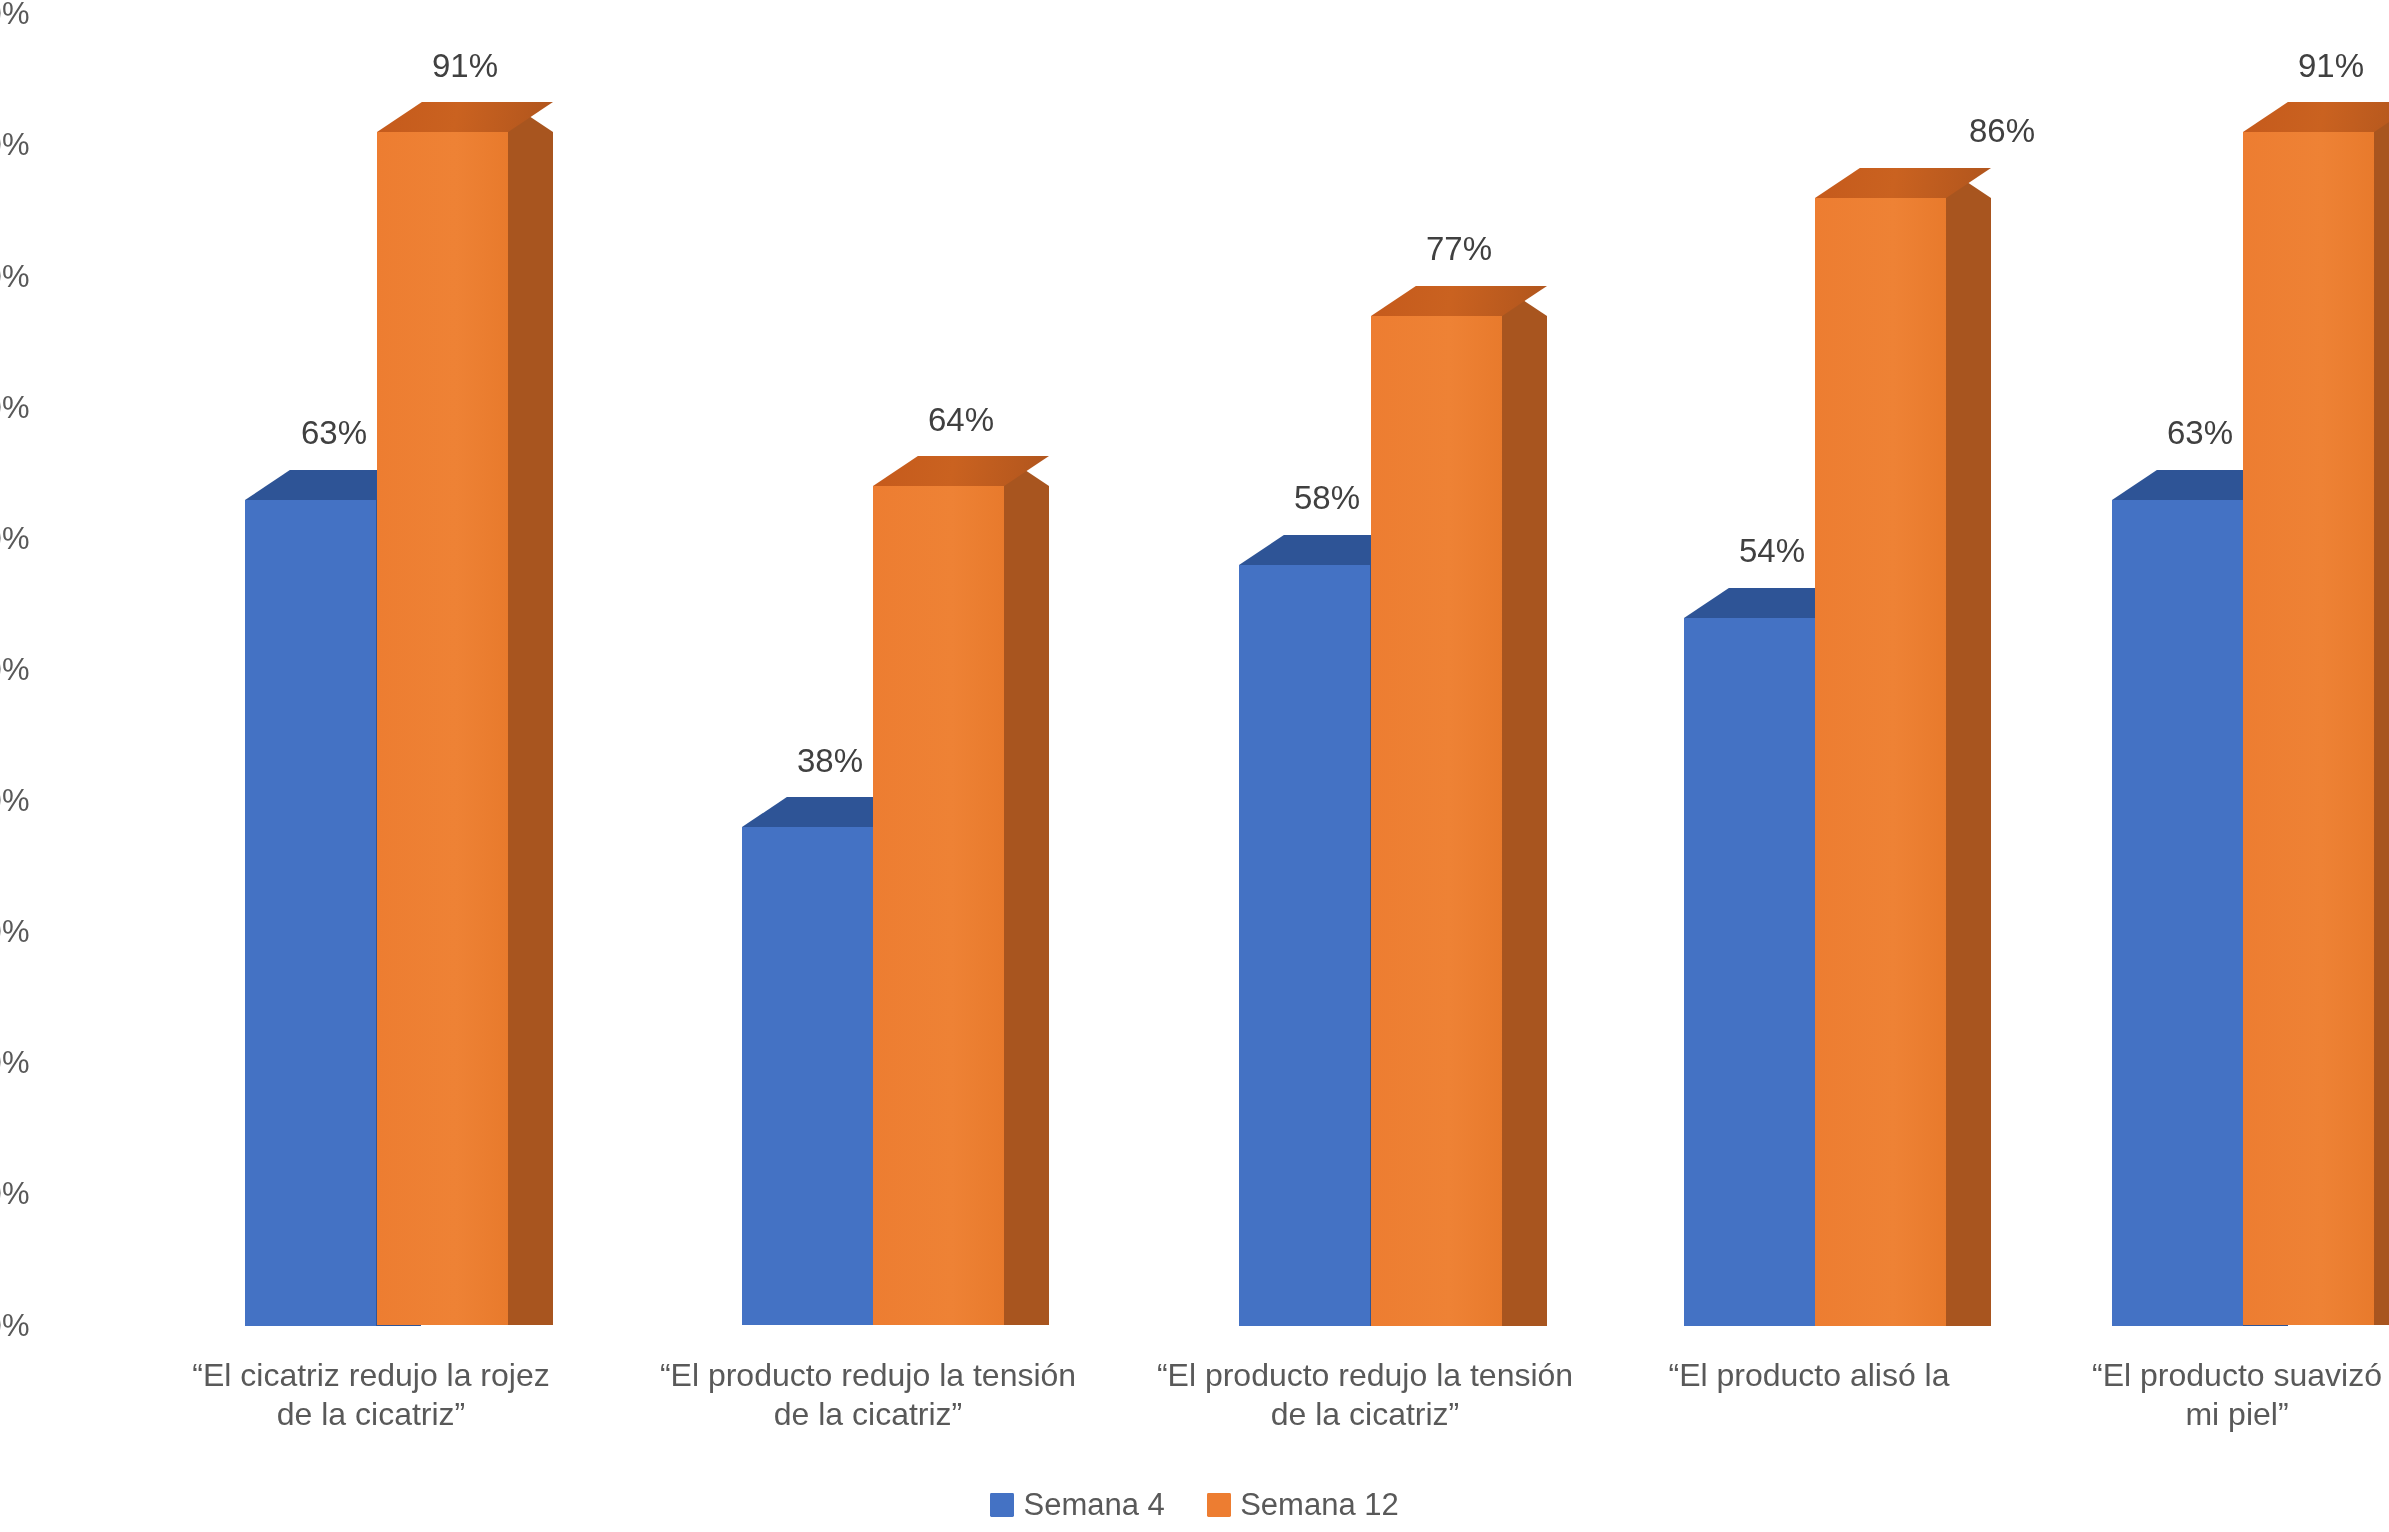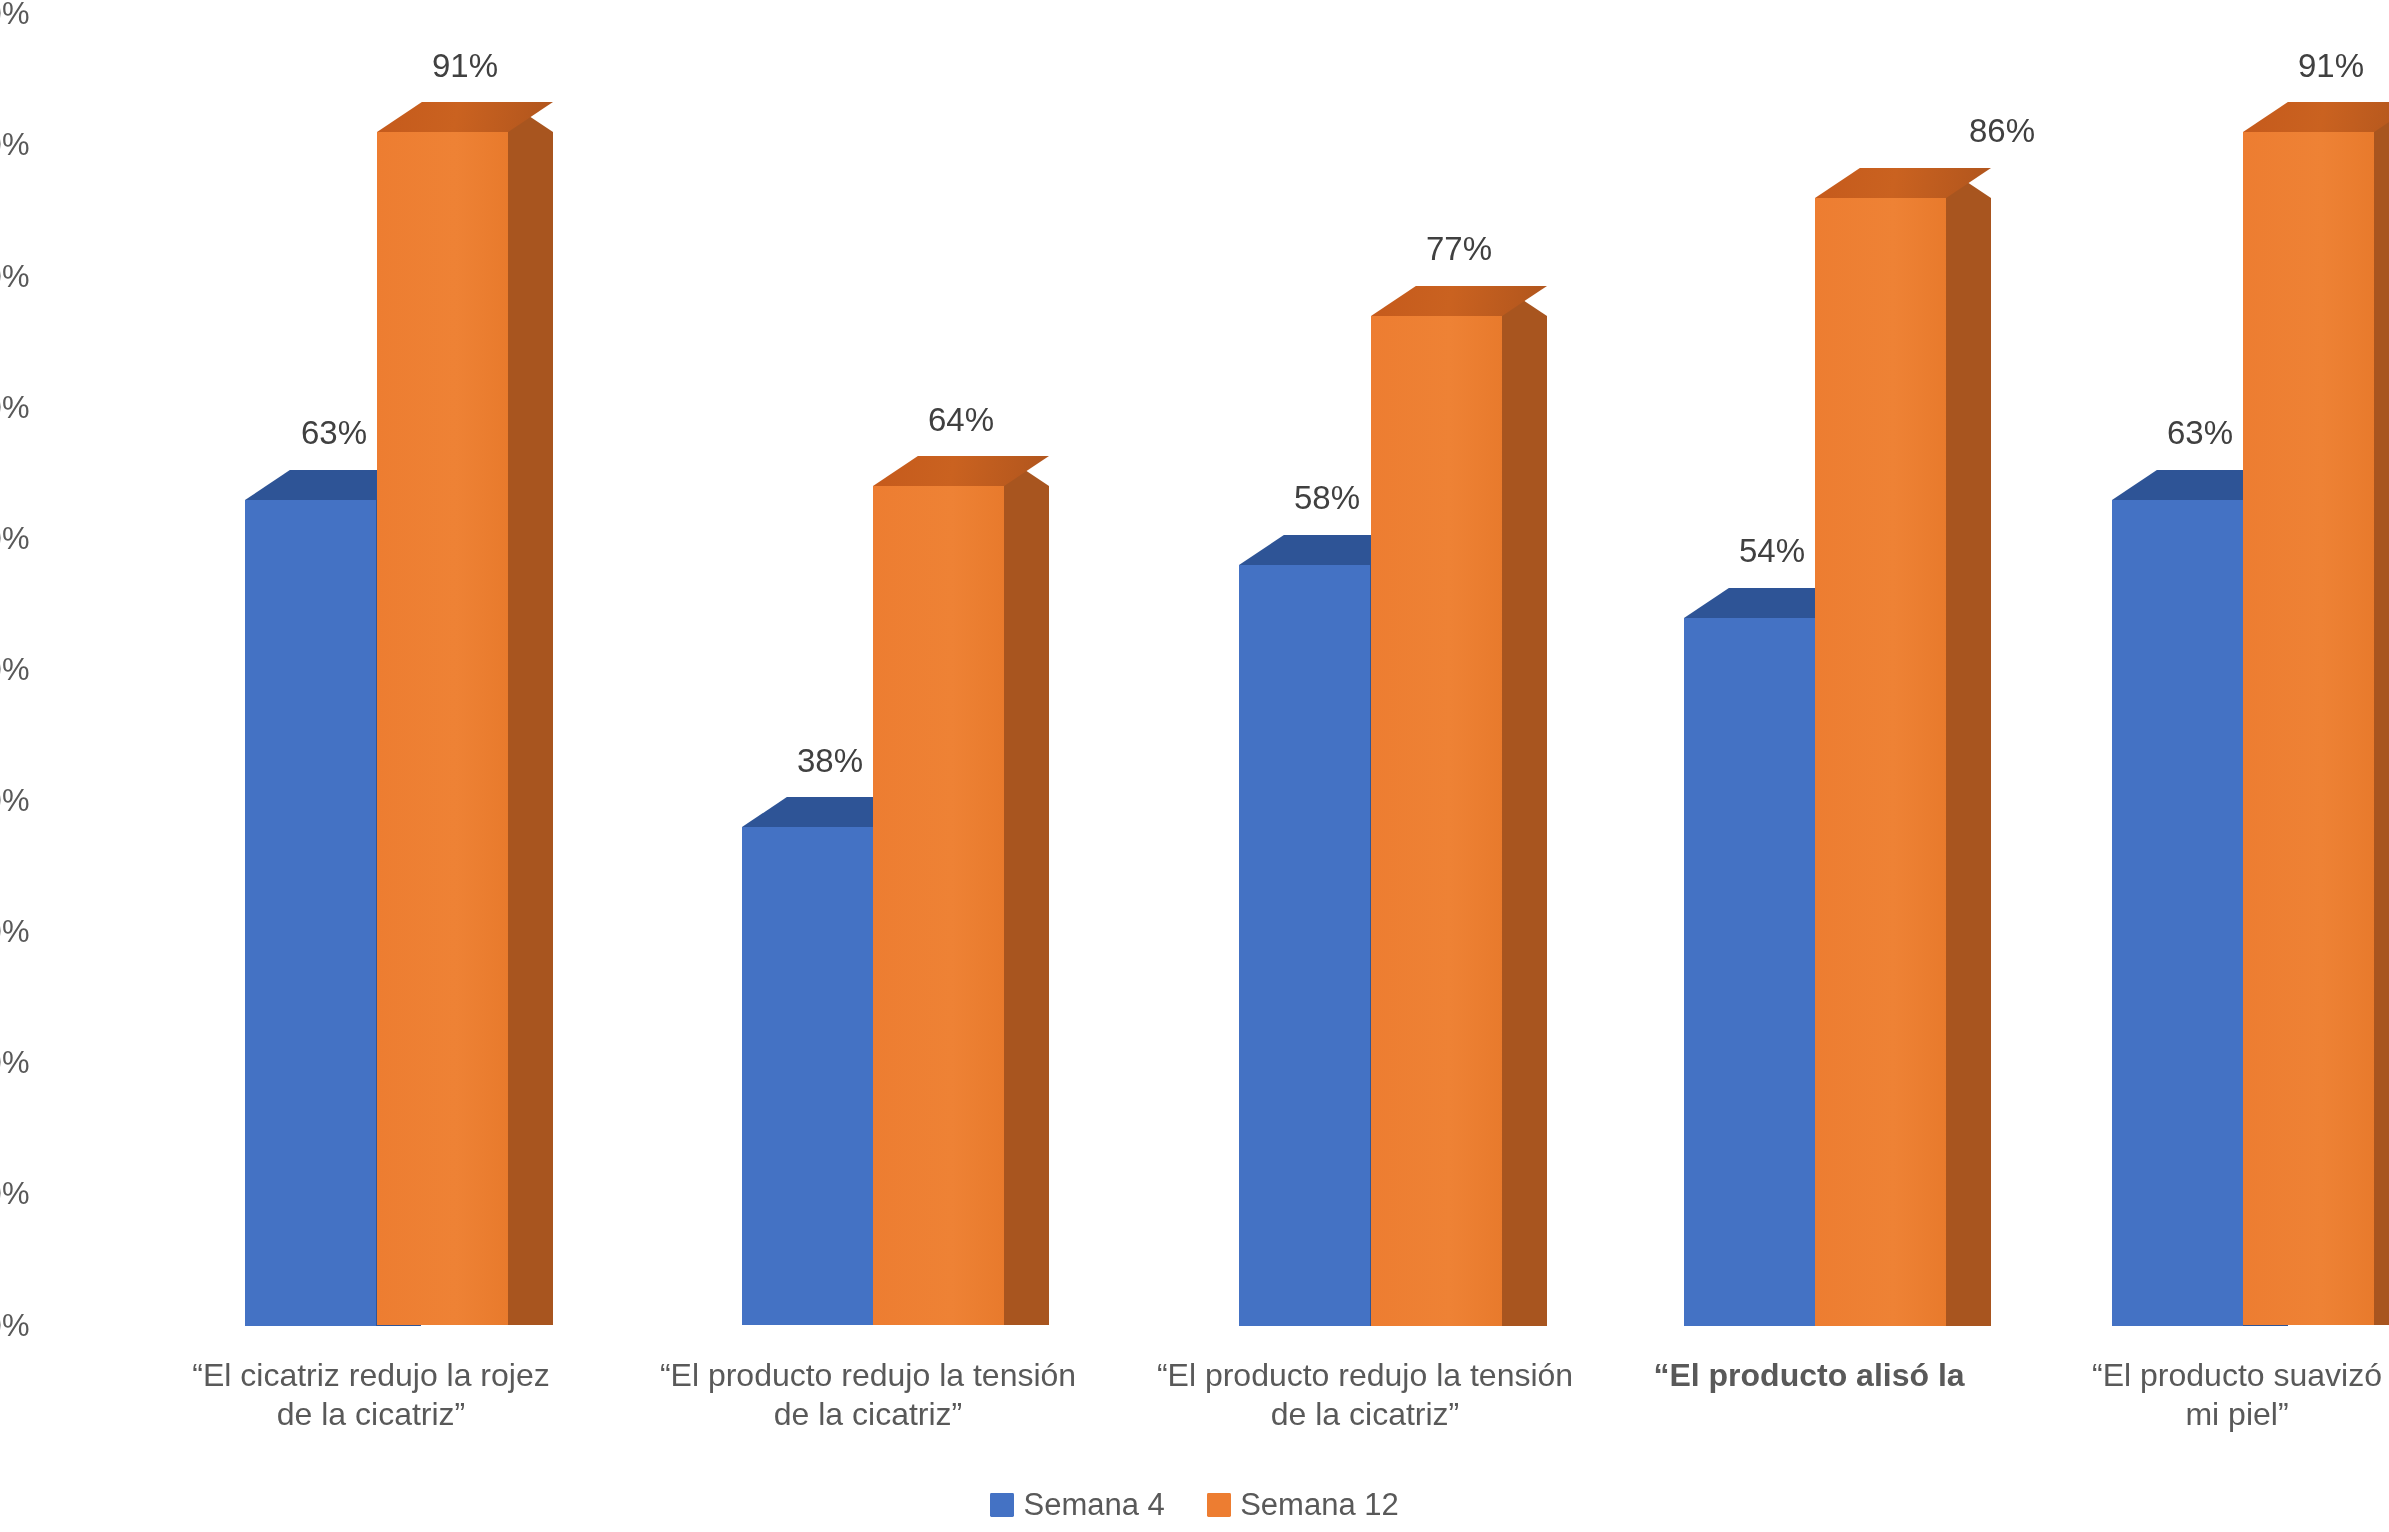--- a/index.html
+++ b/index.html
@@ -125,21 +125,21 @@
         <div>de la cicatriz”</div>
       </div>
       <div class="cat-label" style="left: 868px; top: 1356px; width: 499px;">
         <div>“El producto redujo la tensión</div>
         <div>de la cicatriz”</div>
       </div>
       <div class="cat-label" style="left: 1365px; top: 1356px; width: 499px;">
         <div>“El producto redujo la tensión</div>
         <div>de la cicatriz”</div>
       </div>
-      <div class="cat-label" style="left: 1809px; top: 1356px; width: 499px; font-weight: bold;">
+      <div class="cat-label" style="left: 1809px; top: 1356px; width: 499px;">
         <div>“El producto alisó la</div>
       </div>
       <div class="cat-label" style="left: 2237px; top: 1356px; width: 499px;">
         <div>“El producto suavizó</div>
         <div>mi piel”</div>
       </div>
     </div>
 
   <div class="legend" id="legend">
       <div class="legend-item">

